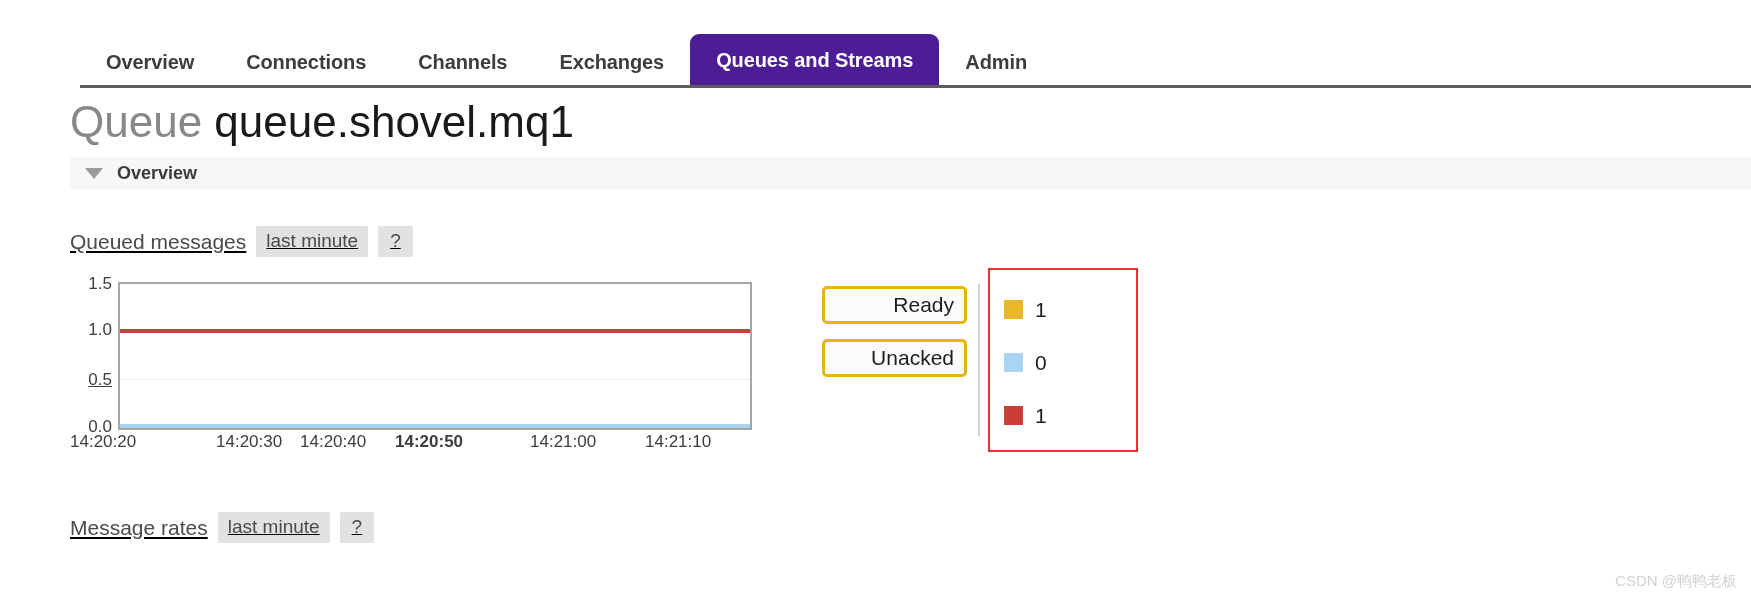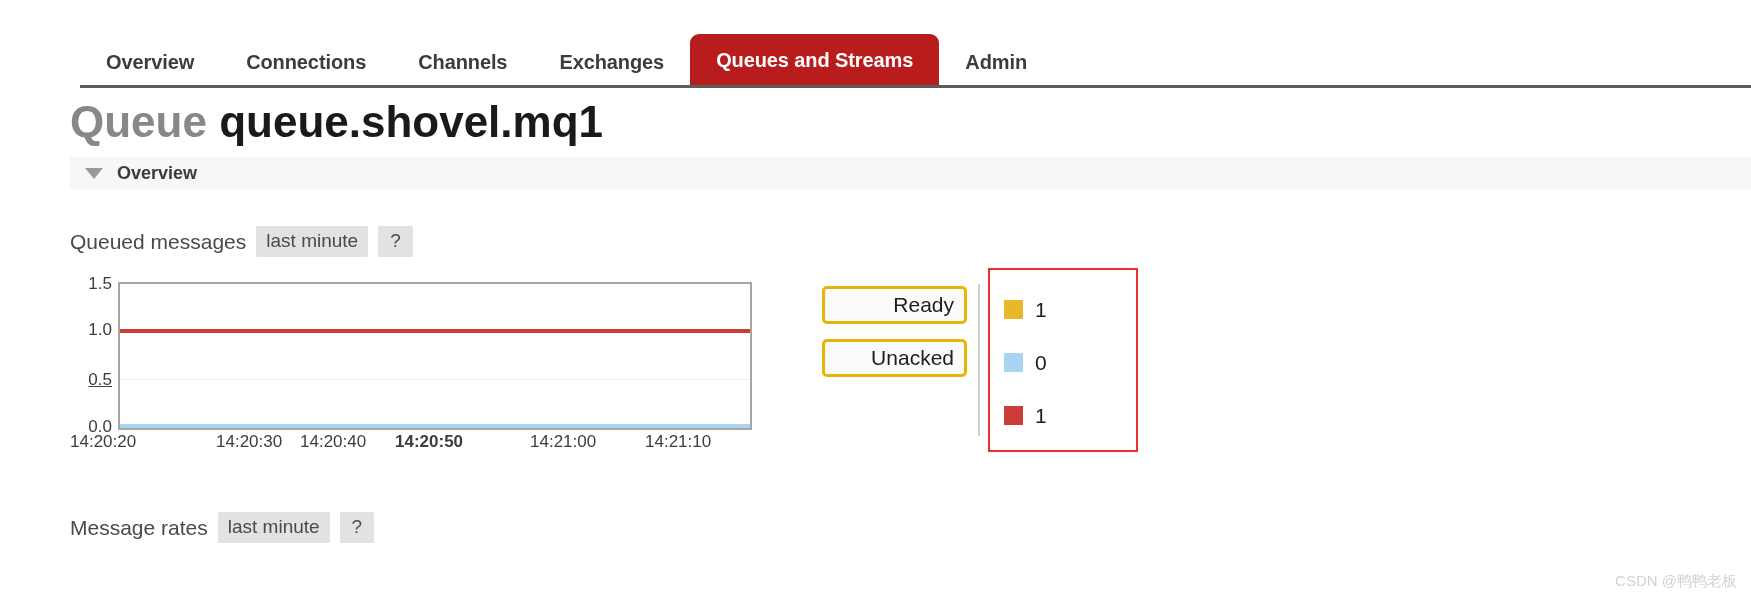--- a/index.html
+++ b/index.html
@@ -33,41 +33,41 @@
     font-size: 20px;
     font-weight: bold;
     color: #3c3c3c;
     padding: 14px 26px 16px 26px;
     line-height: 1;
     cursor: pointer;
     white-space: nowrap;
     letter-spacing: -0.1px;
   }
   .nav-tab.active {
-    background: #b91c1c;
+    background: #4c1d95;
     color: #ffffff;
     border-radius: 9px 9px 0 0;
     padding: 16px 26px 18px 26px;
   }
   .nav-underline {
     position: absolute;
     left: 80px;
     top: 85px;
     width: 1671px;
     height: 3px;
     background: #5c5c5c;
   }
 
   
   .page-title {
     position: absolute;
     left: 70px;
     top: 100px;
     font-size: 44px;
-    font-weight: bold;
+    font-weight: normal;
     line-height: 1;
     white-space: nowrap;
     text-align: right;
   }
   .title-kind { color: #888888; }
   .title-name { color: #1a1a1a; }
 
   
   .section-bar {
     position: absolute;
@@ -94,20 +94,21 @@
     color: #3b3b3b;
   }
 
   
   .block-head {
     position: absolute;
     display: flex;
     align-items: center;
     gap: 10px;
     white-space: nowrap;
+    text-decoration: underline;
   }
   .block-head-title {
     font-size: 21px;
     color: #4a4a4a;
     font-weight: normal;
   }
   .pill {
     background: #e2e2e2;
     color: #4a4a4a;
     font-size: 19px;

